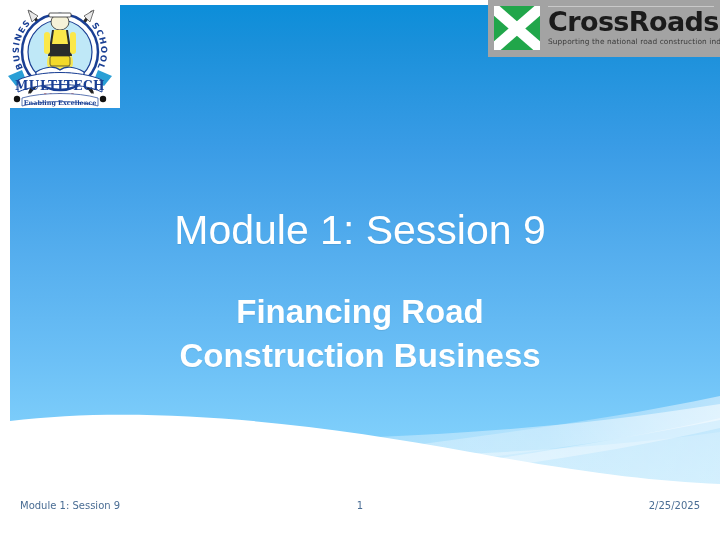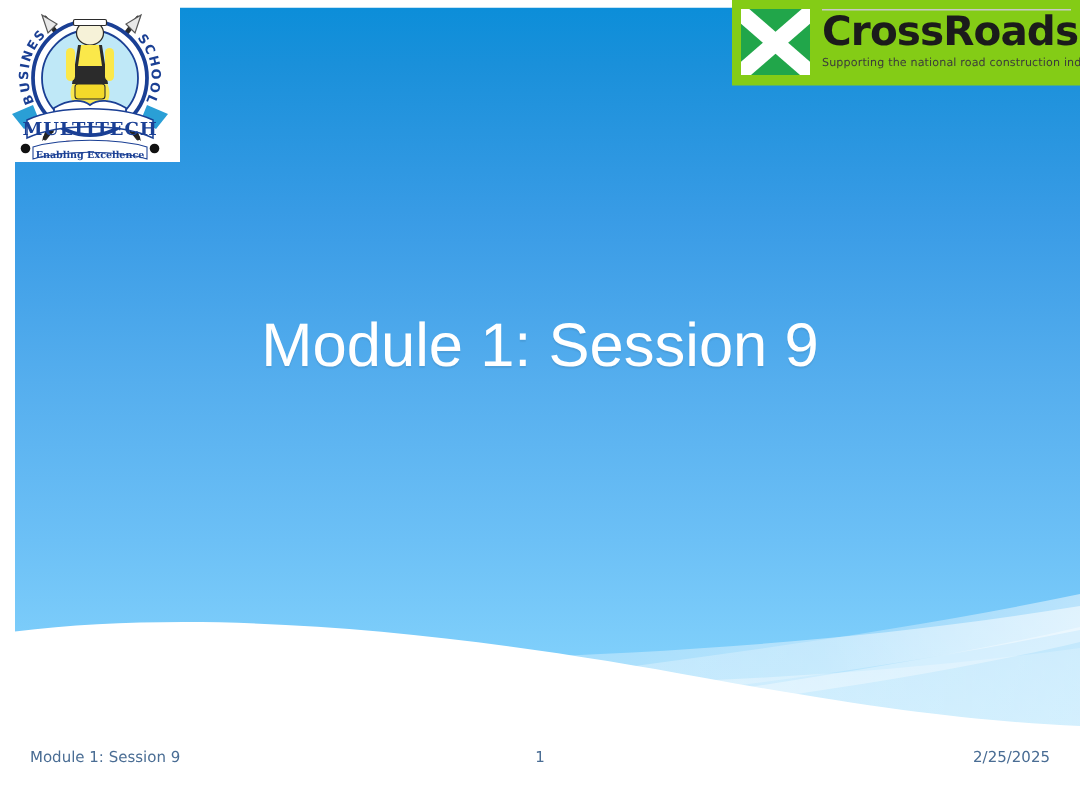--- a/index.html
+++ b/index.html
@@ -62,21 +62,21 @@
     overflow: hidden;
   }
   .logo-box-left svg { display: block; }
 
   .logo-box-right {
     position: absolute;
     left: 488px;
     top: 0px;
     width: 232px;
     height: 57px;
-    background: #84cc16;
+    background: #a3a3a3;
     overflow: hidden;
   }
   .crossroads-inner {
     position: absolute;
     left: 6px;
     top: 6px;
     display: flex;
     align-items: flex-start;
   }
   .cr-mark {
@@ -306,20 +306,24 @@
         <div class="cr-name">CrossRoads</div>
         <div class="cr-tag">Supporting the national road construction industry</div>
       </div>
     </div>
   </div>
 
   <div class="title-block">
     <div class="slide-title">Module 1: Session 9</div>
   </div>
 
+  <div class="subtitle-block">
+    <div class="slide-subtitle">Financing Road</div>
+    <div class="slide-subtitle">Construction Business</div>
+  </div>
 
   <div class="footer">
     <div class="footer-text footer-left">Module 1: Session 9</div>
     <div class="footer-text footer-center">1</div>
     <div class="footer-text footer-right">2/25/2025</div>
   </div>
 
 </div>
 
 </body></html>

